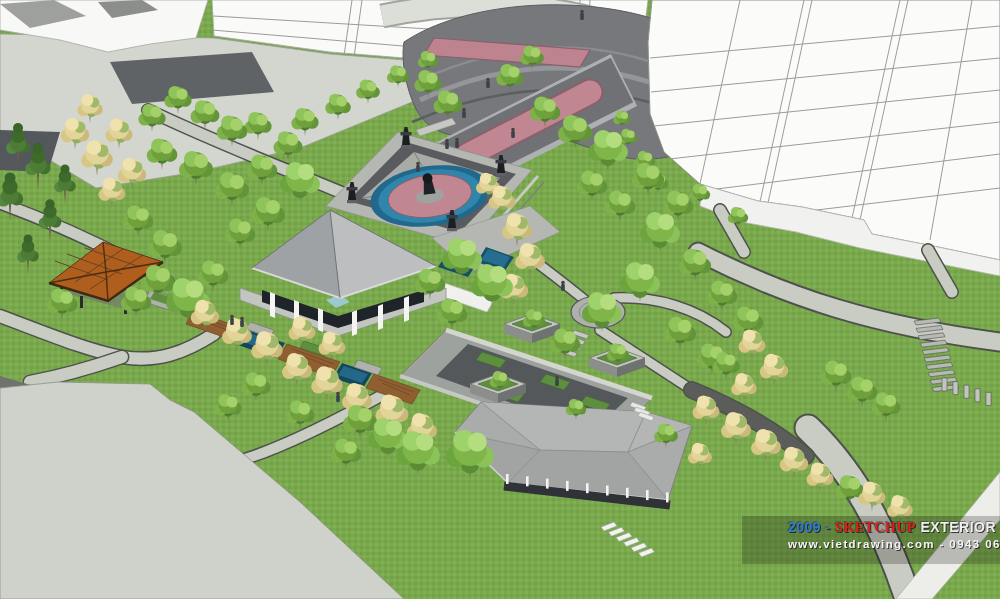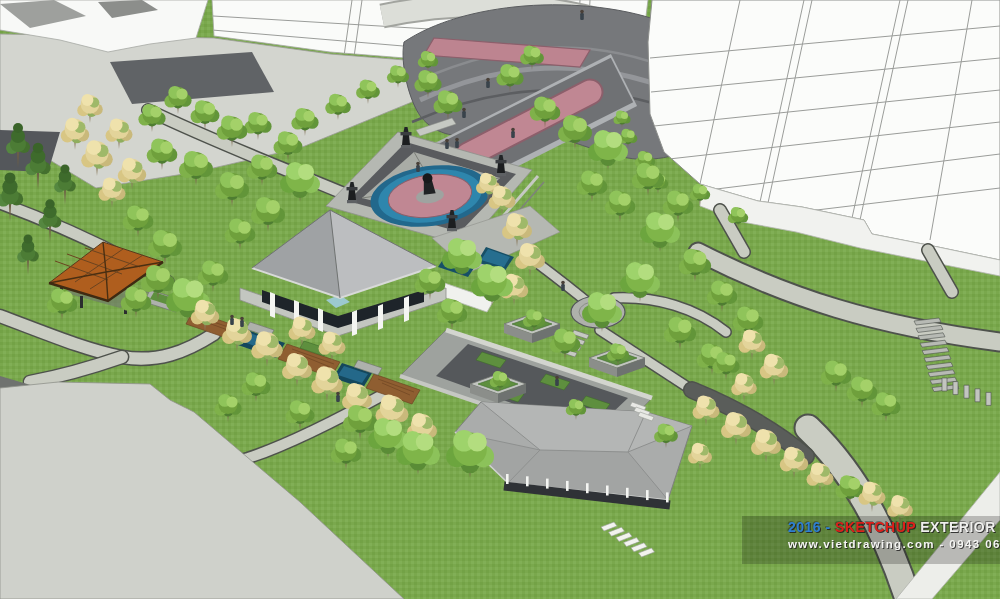--- a/index.html
+++ b/index.html
@@ -9,21 +9,21 @@
   .pe{fill:none;stroke:#4E524C;stroke-linecap:round;}
   .pf{fill:none;stroke:#C9CCC2;stroke-linecap:round;}
   .bline{stroke:#9A9C99;stroke-width:1;fill:none;}
   
   .wm{position:absolute;right:0;top:516px;width:258px;height:48px;
       background:var(--wm-band,rgba(0,0,0,.22));box-sizing:border-box;
       padding:3px 4px 0 46px;line-height:1.25;white-space:nowrap;}
   .wm-line1{font-size:14px;font-weight:bold;letter-spacing:.5px;
             text-shadow:1px 1px 0 rgba(30,30,30,.85),-1px -1px 0 rgba(30,30,30,.4);}
   .wm-year{color:var(--wm-year,#2D7FD3);}
-  .wm-brand{color:var(--wm-brand,#DD1F1A);}
+  .wm-brand{color:var(--wm-brand,#DD1F1A);font-family:Liberation Serif, serif;}
   .wm-rest{color:var(--wm-rest,#EFEFED);}
   .wm-line2{font-size:11.5px;font-weight:bold;letter-spacing:1.4px;color:var(--wm-web,#F4F4F2);
             text-shadow:1px 1px 0 rgba(30,30,30,.8);}
 </style>
 </head>
 <body>
 
 <div class="stage">
 <svg width="1000" height="599" viewBox="0 0 1000 599">
   <defs>
@@ -487,16 +487,16 @@
         <use href="#person" transform="translate(563,291)"></use>
         <use href="#person" transform="translate(232,325)"></use>
         <use href="#person" transform="translate(242,327)"></use>
         <use href="#person" transform="translate(557,386)"></use>
         <use href="#person" transform="translate(338,402)"></use>
         <use href="#person" transform="translate(582,20)"></use>
       </g>
 </svg>
 
 <div class="wm">
-  <div class="wm-line1"><span class="wm-year">2016 -</span> <span class="wm-brand">SKETCHUP</span> <span class="wm-rest">EXTERIOR VOL.16</span></div>
+  <div class="wm-line1"><span class="wm-year">2009 -</span> <span class="wm-brand">SKETCHUP</span> <span class="wm-rest">EXTERIOR VOL.16</span></div>
   <div class="wm-line2">www.vietdrawing.com - 0943 06 06 08</div>
 </div>
 </div>
 
 </body></html>

